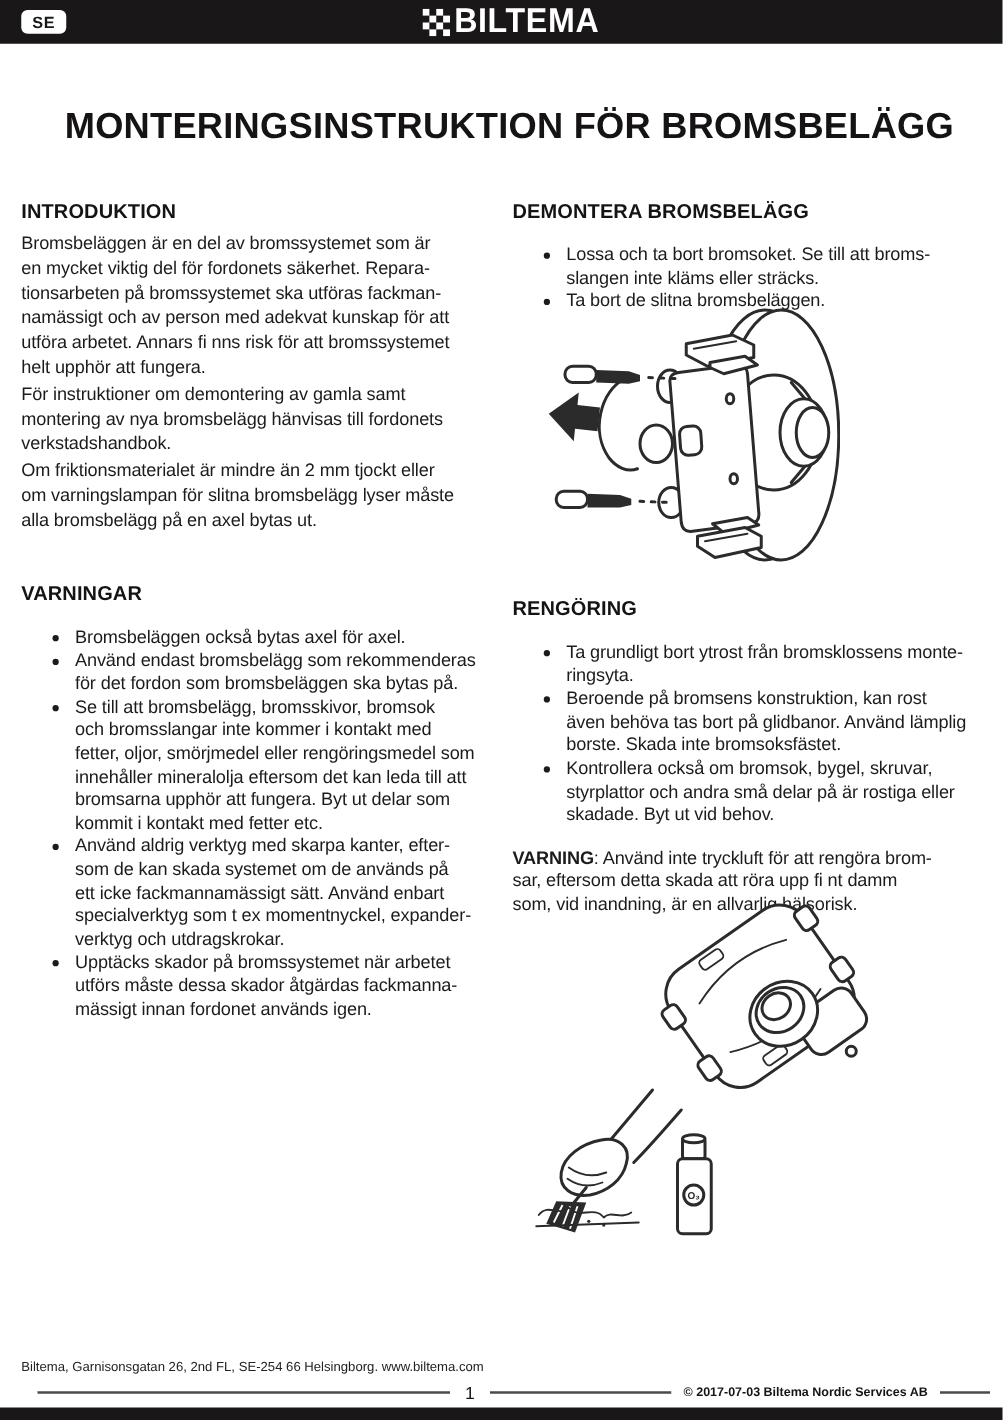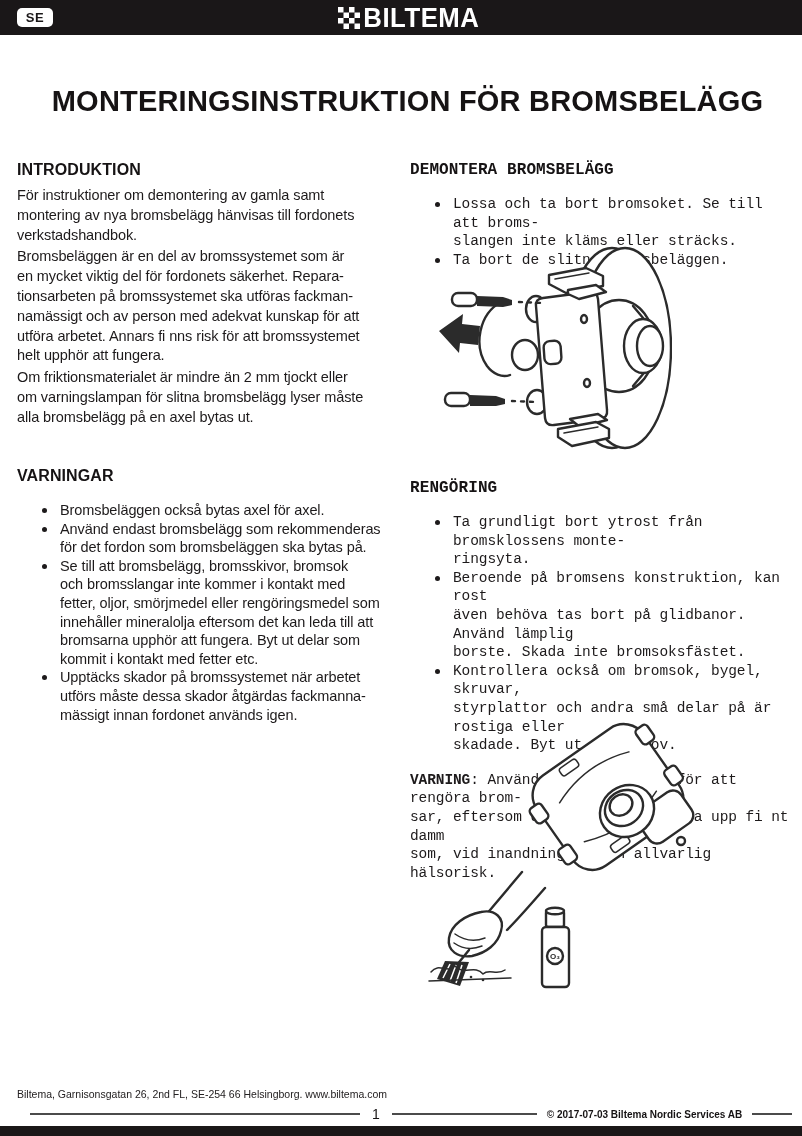--- a/index.html
+++ b/index.html
@@ -13,21 +13,21 @@
   .brand{position:absolute;left:0;right:0;top:0;height:35px;display:flex;
         align-items:center;justify-content:center;gap:5px;}
   .brand-name{color:#fff;font-size:25px;font-weight:bold;letter-spacing:.5px;
         transform:scale(1.03,1.1);}
   
   .page-title{position:absolute;left:0;width:100%;top:85px;text-align:center;
         font-size:29px;font-weight:bold;letter-spacing:.2px;color:#161314;}
   
   .section{position:absolute;}
   .sec-left{left:17px;width:380px;}
-  .sec-right{left:410px;width:386px;font-family:Liberation Mono, monospace;}
+  .sec-right{left:410px;width:386px;}
   h2{margin:0 0 7px 0;font-size:16px;font-weight:bold;color:#161314;letter-spacing:.1px;}
   .para{margin:0 0 2px 0;font-size:14.5px;line-height:19.8px;white-space:pre-line;
         letter-spacing:-.1px;}
   ul.bullets{list-style:none;margin:16px;padding:0;}
   ul.bullets li{position:relative;padding-left:27px;font-size:14.5px;line-height:18.6px;
         white-space:pre-line;letter-spacing:-.1px;}
   ul.bullets li::before{content:"";position:absolute;left:9px;top:7px;width:5px;height:5px;
         border-radius:50%;background:#1d1a1b;}
   .warn-note{margin:4px 0 0 0;font-size:14.5px;line-height:18.6px;white-space:pre-line;
         letter-spacing:-.1px;}
@@ -69,46 +69,51 @@
           <rect x="16.5" y="16.5" width="5.5" height="5.5" fill="#fff"></rect>
       </svg>
       <span class="brand-name">BILTEMA</span>
     </div>
   </div>
 
   <div class="page-title">MONTERINGSINSTRUKTION FÖR BROMSBELÄGG</div>
 
   <div class="section sec-left" style="top:161px">
     <h2>INTRODUKTION</h2>
-    <p class="para">För instruktioner om demontering av gamla samt
-montering av nya bromsbelägg hänvisas till fordonets
-verkstadshandbok.</p>
     <p class="para">Bromsbeläggen är en del av bromssystemet som är
 en mycket viktig del för fordonets säkerhet. Repara-
 tionsarbeten på bromssystemet ska utföras fackman-
 namässigt och av person med adekvat kunskap för att
 utföra arbetet. Annars fi nns risk för att bromssystemet
 helt upphör att fungera.</p>
+    <p class="para">För instruktioner om demontering av gamla samt
+montering av nya bromsbelägg hänvisas till fordonets
+verkstadshandbok.</p>
     <p class="para">Om friktionsmaterialet är mindre än 2 mm tjockt eller
 om varningslampan för slitna bromsbelägg lyser måste
 alla bromsbelägg på en axel bytas ut.</p>
   </div>
 
   <div class="section sec-left" style="top:467px">
     <h2>VARNINGAR</h2>
     <ul class="bullets">
       <li>Bromsbeläggen också bytas axel för axel.</li>
       <li>Använd endast bromsbelägg som rekommenderas
 för det fordon som bromsbeläggen ska bytas på.</li>
       <li>Se till att bromsbelägg, bromsskivor, bromsok
 och bromsslangar inte kommer i kontakt med
 fetter, oljor, smörjmedel eller rengöringsmedel som
 innehåller mineralolja eftersom det kan leda till att
 bromsarna upphör att fungera. Byt ut delar som
 kommit i kontakt med fetter etc.</li>
+      <li>Använd aldrig verktyg med skarpa kanter, efter-
+som de kan skada systemet om de används på
+ett icke fackmannamässigt sätt. Använd enbart
+specialverktyg som t ex momentnyckel, expander-
+verktyg och utdragskrokar.</li>
       <li>Upptäcks skador på bromssystemet när arbetet
 utförs måste dessa skador åtgärdas fackmanna-
 mässigt innan fordonet används igen.</li>
     </ul>
   </div>
 
   <div class="section sec-right" style="top:161px">
     <h2>DEMONTERA BROMSBELÄGG</h2>
     <ul class="bullets">
       <li>Lossa och ta bort bromsoket. Se till att broms-

